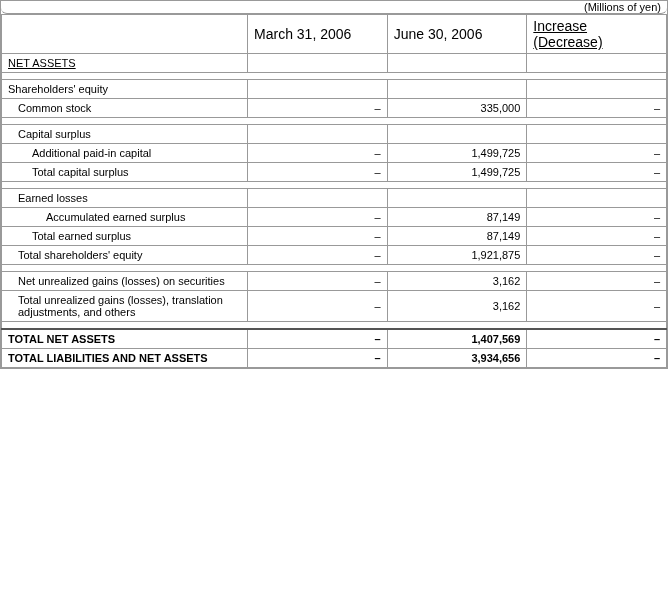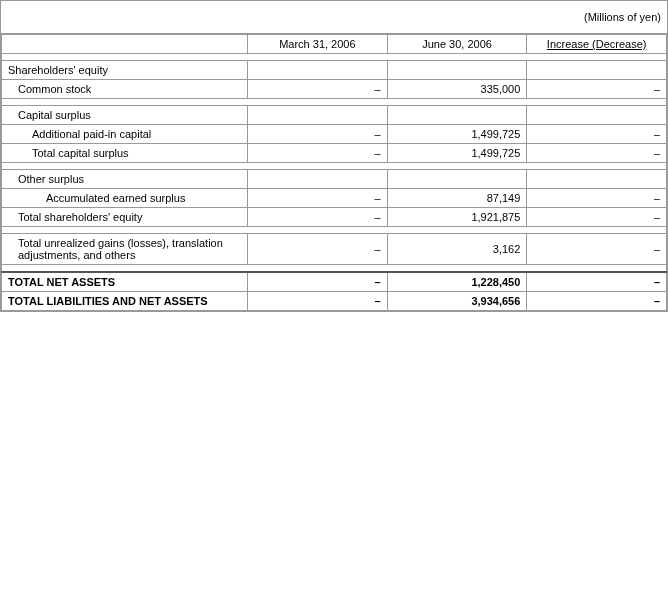--- a/index.html
+++ b/index.html
@@ -8,37 +8,38 @@
       font-size: 11px;
       background: #fff;
       width: 668px;
     }
     .container {
       width: 668px;
       border: 1px solid #999;
     }
     .millions-row {
       text-align: right;
-      padding: 10px 6px;
+      padding: 0 6px;
       font-size: 11px;
       border-bottom: 1px solid #999;
+      border-radius: 6px;
     }
     table {
       width: 100%;
       border-collapse: collapse;
     }
     th, td {
       border: 1px solid #999;
       padding: 3px 6px;
       vertical-align: middle;
     }
     th {
-      text-align: center;
+      text-align: left;
       font-weight: normal;
-      font-size: 11px;
+      font-size: 14px;
     }
     td.label-col {
       text-align: left;
     }
     td.value-col {
       text-align: right;
     }
     .indent-1 { padding-left: 16px; }
     .indent-2 { padding-left: 30px; }
     .indent-3 { padding-left: 44px; }
@@ -54,20 +55,26 @@
   <table>
     <thead>
       <tr class="header-row">
         <th style="width:37%; border-left:1px solid #999;"></th>
         <th style="width:21%;">March 31, 2006</th>
         <th style="width:21%;">June 30, 2006</th>
         <th style="width:21%;text-decoration:underline;">Increase (Decrease)</th>
       </tr>
     </thead>
     <tbody id="table-body">
+    <tr>
+          <td class="label-col " style="text-decoration: underline;">NET ASSETS</td>
+          <td class="value-col" style=""></td>
+          <td class="value-col" style=""></td>
+          <td class="value-col" style=""></td>
+        </tr>
         <tr>
           <td colspan="4" style="height:6px; border-left:1px solid #999; border-right:1px solid #999; border-top:none; border-bottom:none;"></td>
         </tr>
         <tr>
           <td class="label-col " style="">Shareholders' equity</td>
           <td class="value-col" style=""></td>
           <td class="value-col" style=""></td>
           <td class="value-col" style=""></td>
         </tr>
         <tr>
@@ -94,53 +101,65 @@
         <tr>
           <td class="label-col indent-2" style="">Total capital surplus</td>
           <td class="value-col" style="">–</td>
           <td class="value-col" style="">1,499,725</td>
           <td class="value-col" style="">–</td>
         </tr>
         <tr>
           <td colspan="4" style="height:6px; border-left:1px solid #999; border-right:1px solid #999; border-top:none; border-bottom:none;"></td>
         </tr>
         <tr>
-          <td class="label-col indent-1" style="">Other surplus</td>
+          <td class="label-col indent-1" style="">Earned losses</td>
           <td class="value-col" style=""></td>
           <td class="value-col" style=""></td>
           <td class="value-col" style=""></td>
         </tr>
         <tr>
           <td class="label-col indent-3" style="">Accumulated earned surplus</td>
+          <td class="value-col" style="">–</td>
+          <td class="value-col" style="">87,149</td>
+          <td class="value-col" style="">–</td>
+        </tr>
+        <tr>
+          <td class="label-col indent-2" style="">Total earned surplus</td>
           <td class="value-col" style="">–</td>
           <td class="value-col" style="">87,149</td>
           <td class="value-col" style="">–</td>
         </tr>
         <tr>
           <td class="label-col indent-1" style="">Total shareholders' equity</td>
           <td class="value-col" style="">–</td>
           <td class="value-col" style="">1,921,875</td>
           <td class="value-col" style="">–</td>
         </tr>
         <tr>
           <td colspan="4" style="height:6px; border-left:1px solid #999; border-right:1px solid #999; border-top:none; border-bottom:none;"></td>
         </tr>
         <tr>
+          <td class="label-col indent-1" style="">Net unrealized gains (losses) on securities</td>
+          <td class="value-col" style="">–</td>
+          <td class="value-col" style="">3,162</td>
+          <td class="value-col" style="">–</td>
+        </tr>
+        <tr>
           <td class="label-col indent-1" style="">Total unrealized gains (losses), translation adjustments, and others</td>
           <td class="value-col" style="">–</td>
           <td class="value-col" style="">3,162</td>
           <td class="value-col" style="">–</td>
         </tr>
         <tr>
           <td colspan="4" style="height:6px; border-left:1px solid #999; border-right:1px solid #999; border-top:none; border-bottom:none;"></td>
         </tr>
         <tr>
           <td class="label-col " style="border-top: 2px solid rgb(85, 85, 85); font-weight: bold;">TOTAL NET ASSETS</td>
           <td class="value-col" style="border-top: 2px solid rgb(85, 85, 85); font-weight: bold;">–</td>
-          <td class="value-col" style="border-top: 2px solid rgb(85, 85, 85); font-weight: bold;">1,228,450</td>
+          <td class="value-col" style="border-top: 2px solid rgb(85, 85, 85); font-weight: bold;">1,407,569</td>
           <td class="value-col" style="border-top: 2px solid rgb(85, 85, 85); font-weight: bold;">–</td>
         </tr>
         <tr>
           <td class="label-col " style="font-weight: bold;">TOTAL LIABILITIES AND NET ASSETS</td>
           <td class="value-col" style="font-weight: bold;">–</td>
           <td class="value-col" style="font-weight: bold;">3,934,656</td>
           <td class="value-col" style="font-weight: bold;">–</td>
         </tr>
       </tbody>
   </table>

